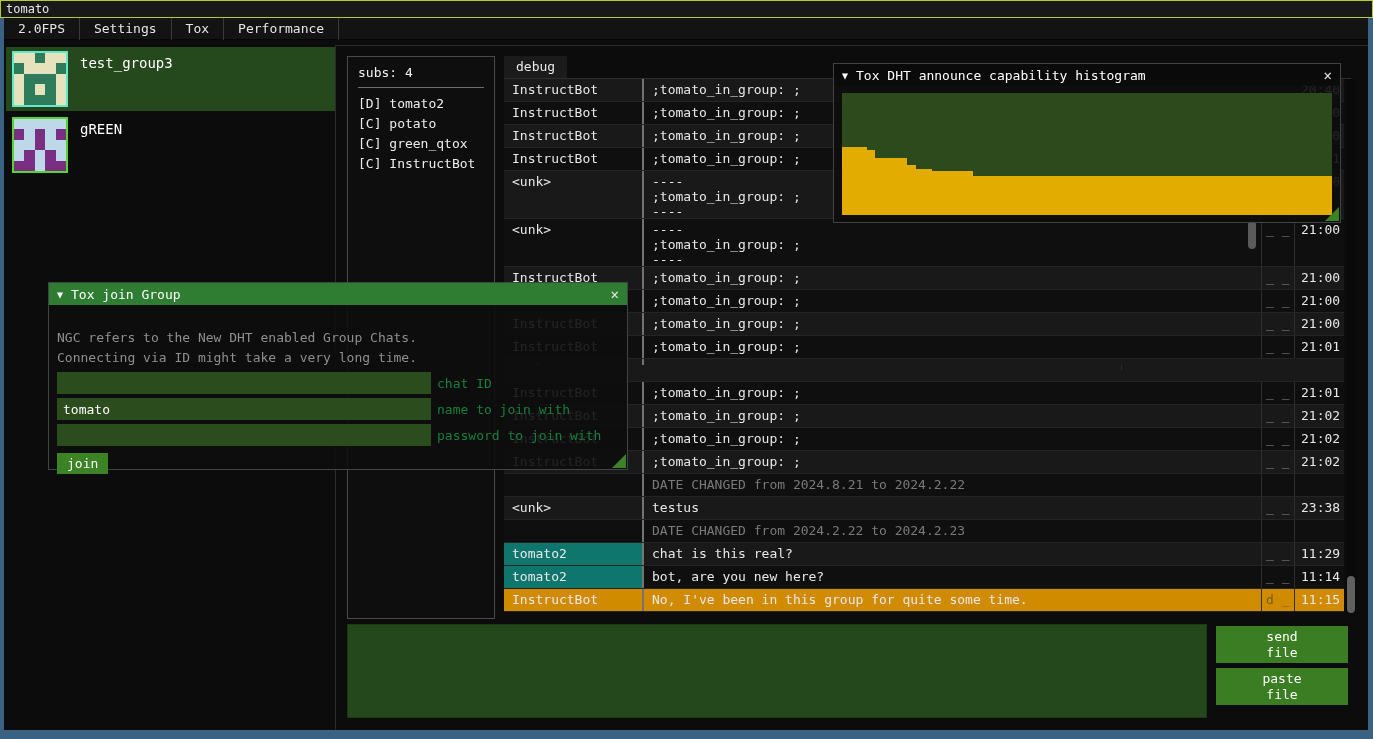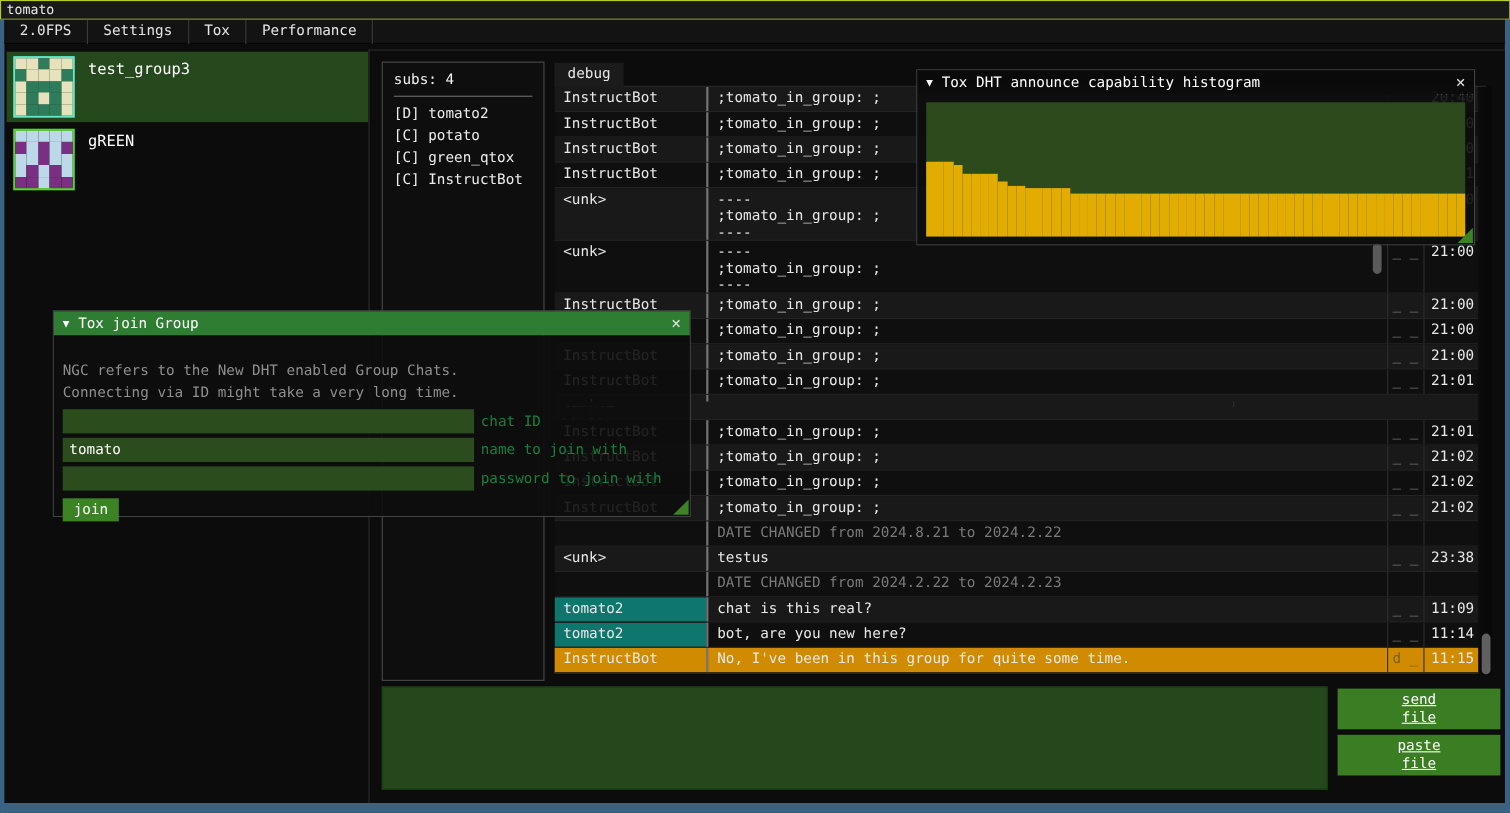--- a/index.html
+++ b/index.html
@@ -69,24 +69,24 @@
   
   #chat-scrollbar { position:absolute; left:1010px; top:33px; width:10px; height:534px;
     background:#090909; }
   #chat-scroll-thumb { position:absolute; left:1px; top:497px; width:8px; height:37px;
     background:#606060; border-radius:4px; }
 
   
   #compose-input { position:absolute; left:11px; top:578px; width:860px; height:94px;
     background:#24471b; border:1px solid #1a3a12; color:#fff; resize:none;
     font-family:"DejaVu Sans Mono", monospace; font-size:13px; padding:6px; }
-  .file-btn { position:absolute; left:880px; width:148px; height:37px; background:#3a7d22;
+  .file-btn { position:absolute; left:880px; width:132px; height:37px; background:#3a7d22;
     color:#fff; font-size:13px; line-height:16px; display:flex; align-items:center;
     justify-content:center; text-align:center; white-space:pre-line; cursor:pointer;
-    border:none; font-family:"DejaVu Sans Mono", monospace;text-decoration:underline; }
+    border:none; font-family:"DejaVu Sans Mono", monospace; }
   #send-btn { top:580px; }
   #paste-btn { top:622px; }
 
   
   .float-win { position:absolute; border:1px solid #434343; z-index:20; }
   .win-titlebar { height:22px; display:flex; align-items:center; padding:0 8px;
     font-size:13px; color:#fff; gap:8px; }
   .win-title { flex:1; white-space:nowrap; overflow:hidden; }
   .collapse-arrow { font-size:10px; color:#fff; }
   .close-x { font-size:14px; color:#e8e8e8; cursor:pointer; }
@@ -360,21 +360,21 @@
           <div class="cell time"></div>
         </div>
         <div class="chat-row even self" style="height: 23px;">
           <div class="cell name">
             <div class="name-self">tomato2</div>
           </div>
           <div class="cell msg">
             <div class="msg-line">chat is this real?</div>
           </div>
           <div class="cell flags">_ _</div>
-          <div class="cell time">11:09</div>
+          <div class="cell time">11:29</div>
         </div>
         <div class="chat-row odd self" style="height: 23px;">
           <div class="cell name">
             <div class="name-self">tomato2</div>
           </div>
           <div class="cell msg">
             <div class="msg-line">bot, are you new here?</div>
           </div>
           <div class="cell flags">_ _</div>
           <div class="cell time">11:14</div>

